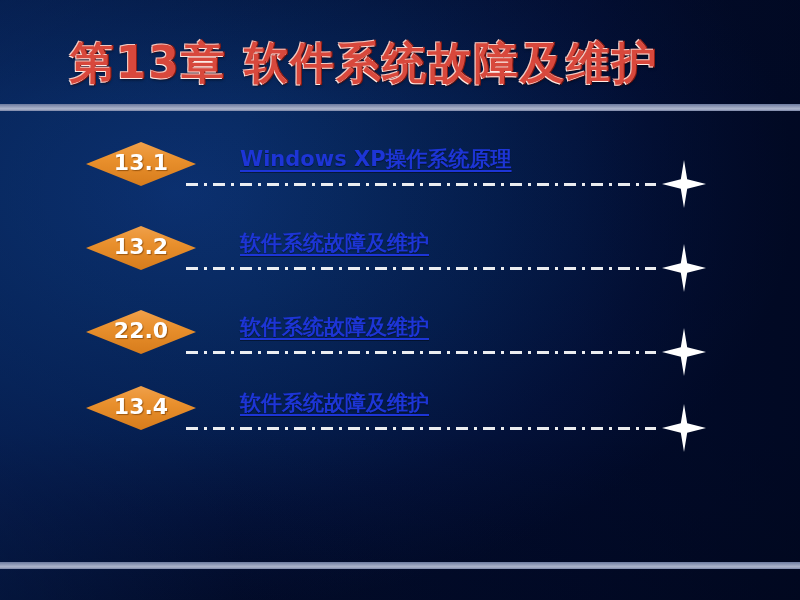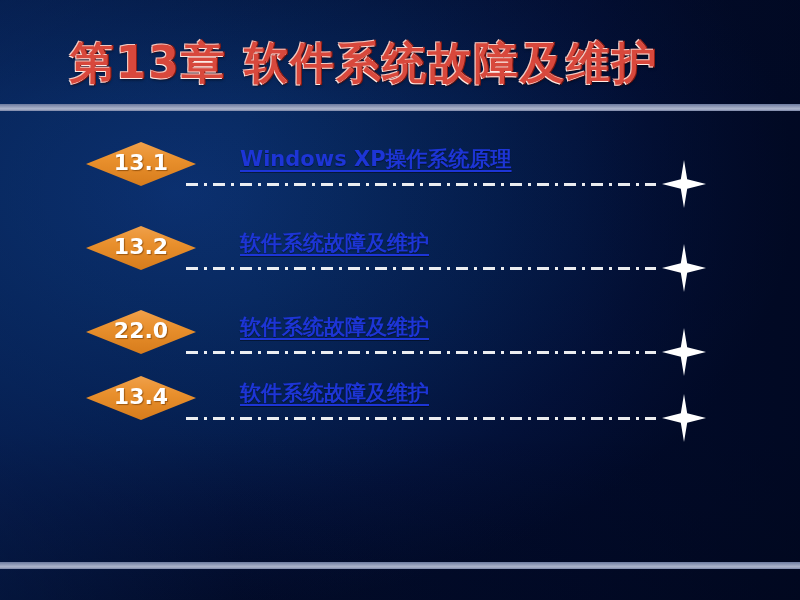--- a/index.html
+++ b/index.html
@@ -185,21 +185,21 @@
       </div>
       <div class="leader"></div>
       <div class="link">软件系统故障及维护</div>
       <div class="star">
         <svg width="44" height="48" viewBox="0 0 44 48">
           <path d="M22 0 L25.2 19.2 L44 24 L25.2 28.8 L22 48 L18.8 28.8 L0 24 L18.8 19.2 Z" fill="#ffffff"></path>
         </svg>
       </div>
     </div>
 
-    <div class="row" style="top:376px;">
+    <div class="row" style="top:386px;">
       <div class="diamond">
         <span class="diamond-label">13.4</span>
       </div>
       <div class="leader"></div>
       <div class="link">软件系统故障及维护</div>
       <div class="star">
         <svg width="44" height="48" viewBox="0 0 44 48">
           <path d="M22 0 L25.2 19.2 L44 24 L25.2 28.8 L22 48 L18.8 28.8 L0 24 L18.8 19.2 Z" fill="#ffffff"></path>
         </svg>
       </div>

